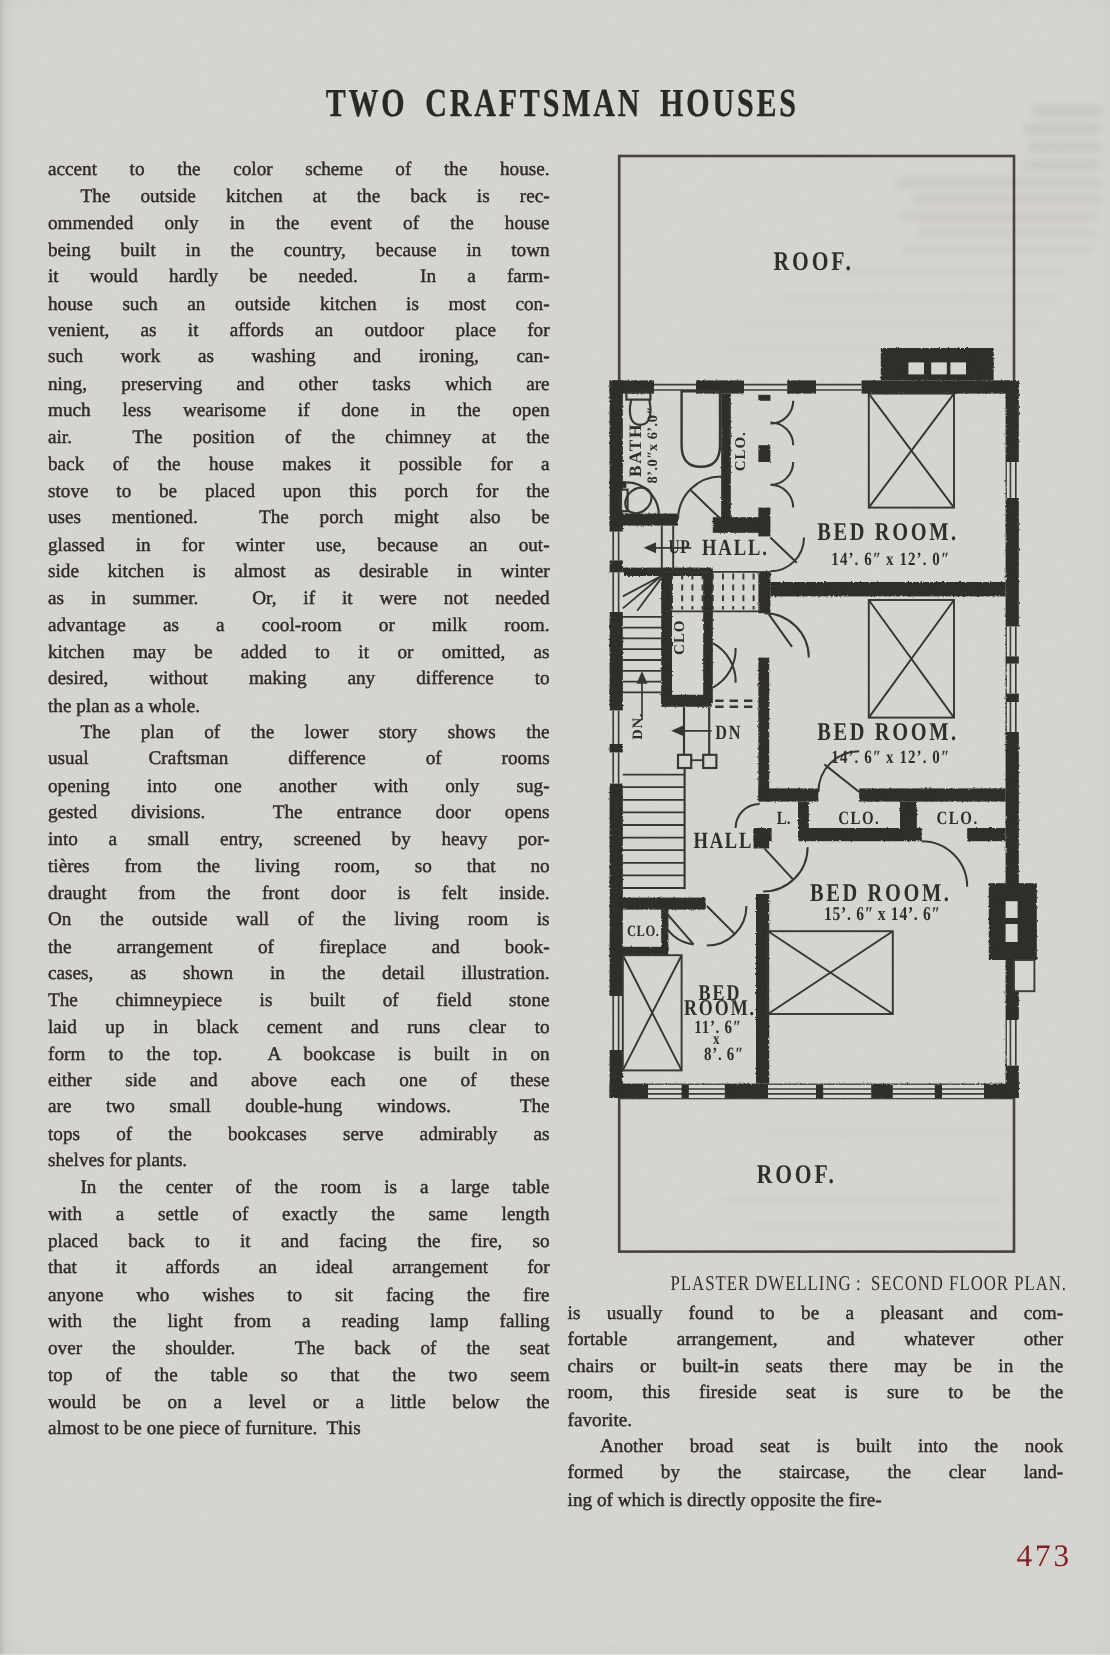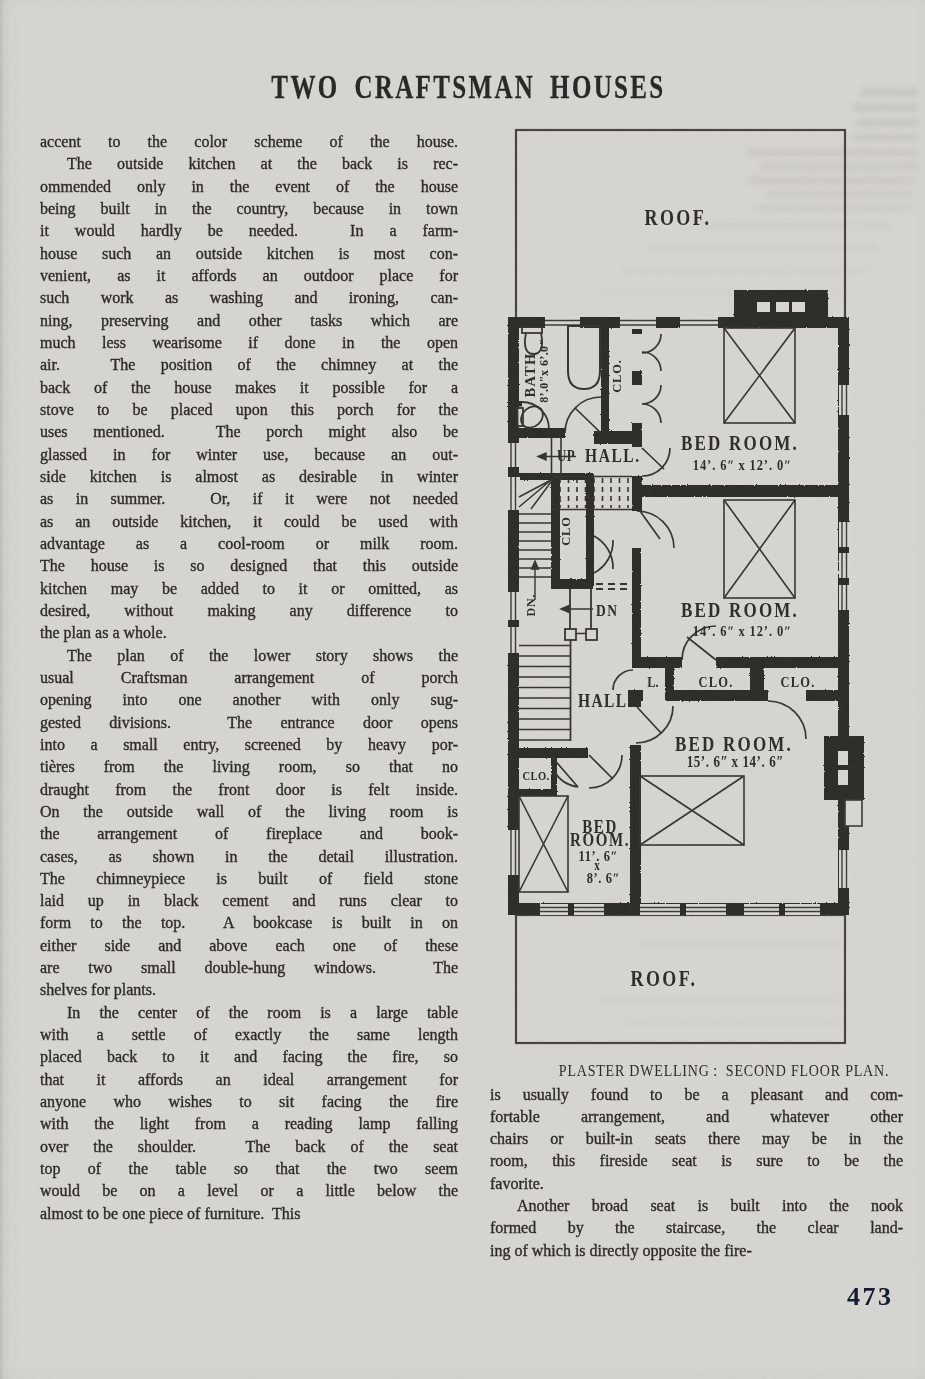--- a/index.html
+++ b/index.html
@@ -4,21 +4,21 @@
 <style>
   html,body{margin:0;padding:0;}
   #page{position:relative;width:925px;height:1379px;overflow:hidden;
     background:#d7d5d1;font-family:"Liberation Serif",serif;}
   #vignette{position:absolute;inset:0;pointer-events:none;
     background:
       linear-gradient(90deg, rgba(120,118,114,0.28) 0px, rgba(150,148,144,0.12) 4px, rgba(170,168,162,0.06) 10px, rgba(200,198,192,0.0) 24px),
       linear-gradient(270deg, rgba(170,168,162,0.07) 0px, rgba(200,198,192,0.0) 14px),
       linear-gradient(180deg, rgba(170,168,162,0.07) 0px, rgba(200,198,192,0.0) 10px),
       linear-gradient(0deg, rgba(170,168,162,0.08) 0px, rgba(200,198,192,0.0) 12px);}
-  .t{position:absolute;color:#0f172a;font-weight:bold;}
+  .t{position:absolute;color:#7f1d1d;}
   #title{left:6px;width:925px;top:69px;text-align:center;font-size:25px;font-weight:bold;-webkit-text-stroke:0.2px #262421;letter-spacing:2.35px;color:#262421;transform:scaleY(1.32);transform-origin:50% 0;}
   .col{position:absolute;font-size:16px;color:#2a2723;-webkit-text-stroke:0.35px #2a2723;}
   .ln{height:22.34px;line-height:22.34px;text-align:justify;text-align-last:justify;white-space:nowrap;}
   .ln.last{text-align-last:left;}
   .ln.ind{padding-left:27px;}
   #caption{position:absolute;left:509px;width:430px;top:1061px;text-align:center;
     font-size:14px;letter-spacing:0.8px;color:#2c2925;transform:scaleY(1.25);transform-origin:50% 0;}
   .gh{position:absolute;background:#b2b0ab;filter:blur(2.6px);border-radius:4px;}
 </style>
 </head>
@@ -62,41 +62,40 @@
     <div class="ln">such work as washing and ironing, can-</div>
     <div class="ln">ning, preserving and other tasks which are</div>
     <div class="ln">much less wearisome if done in the open</div>
     <div class="ln">air.&nbsp; The position of the chimney at the</div>
     <div class="ln">back of the house makes it possible for a</div>
     <div class="ln">stove to be placed upon this porch for the</div>
     <div class="ln">uses mentioned.&nbsp; The porch might also be</div>
     <div class="ln">glassed in for winter use, because an out-</div>
     <div class="ln">side kitchen is almost as desirable in winter</div>
     <div class="ln">as in summer.&nbsp; Or, if it were not needed</div>
-    <div class="ln">as an outside kitchen, it could be used with</div>
     <div class="ln">advantage as a cool-room or milk room.</div>
-    <div class="ln">The house is so designed that this outside</div>
     <div class="ln">kitchen may be added to it or omitted, as</div>
     <div class="ln">desired, without making any difference to</div>
     <div class="ln last">the plan as a whole.</div>
     <div class="ln ind">The plan of the lower story shows the</div>
-    <div class="ln">usual Craftsman arrangement of porch</div>
+    <div class="ln">usual Craftsman difference of rooms</div>
     <div class="ln">opening into one another with only sug-</div>
     <div class="ln">gested divisions.&nbsp; The entrance door opens</div>
     <div class="ln">into a small entry, screened by heavy por-</div>
     <div class="ln">tières from the living room, so that no</div>
     <div class="ln">draught from the front door is felt inside.</div>
     <div class="ln">On the outside wall of the living room is</div>
     <div class="ln">the arrangement of fireplace and book-</div>
     <div class="ln">cases, as shown in the detail illustration.</div>
     <div class="ln">The chimneypiece is built of field stone</div>
     <div class="ln">laid up in black cement and runs clear to</div>
     <div class="ln">form to the top.&nbsp; A bookcase is built in on</div>
     <div class="ln">either side and above each one of these</div>
     <div class="ln">are two small double-hung windows.&nbsp; The</div>
+    <div class="ln">tops of the bookcases serve admirably as</div>
     <div class="ln last">shelves for plants.</div>
     <div class="ln ind">In the center of the room is a large table</div>
     <div class="ln">with a settle of exactly the same length</div>
     <div class="ln">placed back to it and facing the fire, so</div>
     <div class="ln">that it affords an ideal arrangement for</div>
     <div class="ln">anyone who wishes to sit facing the fire</div>
     <div class="ln">with the light from a reading lamp falling</div>
     <div class="ln">over the shoulder.&nbsp; The back of the seat</div>
     <div class="ln">top of the table so that the two seem</div>
     <div class="ln">would be on a level or a little below the</div>
@@ -365,21 +364,21 @@
     <text x="653" y="549.6" font-size="12.5" text-anchor="middle" transform="scale(1,1.25)">L.</text>
     <text x="716" y="549.6" font-size="12.5" letter-spacing="1.2" text-anchor="middle" transform="scale(1,1.25)">CLO.</text>
     <text x="798" y="549.6" font-size="12.5" letter-spacing="1.2" text-anchor="middle" transform="scale(1,1.25)">CLO.</text>
 
     <text x="536" y="624" font-size="10.5" letter-spacing="0.4" text-anchor="middle" transform="scale(1,1.25)">CLO.</text>
     </g>
   </svg>
 
   <div id="caption">PLASTER DWELLING :  SECOND FLOOR PLAN.</div>
 
-  <div class="col" id="rcol" style="left:490px;top:1083.5px;width:413px;">
+  <div class="col" id="rcol" style="left:473px;top:1083.5px;width:413px;">
     <div class="ln">is usually found to be a pleasant and com-</div>
     <div class="ln">fortable arrangement, and whatever other</div>
     <div class="ln">chairs or built-in seats there may be in the</div>
     <div class="ln">room, this fireside seat is sure to be the</div>
     <div class="ln last">favorite.</div>
     <div class="ln ind">Another broad seat is built into the nook</div>
     <div class="ln">formed by the staircase, the clear land-</div>
     <div class="ln last">ing of which is directly opposite the fire-</div>
   </div>
 

